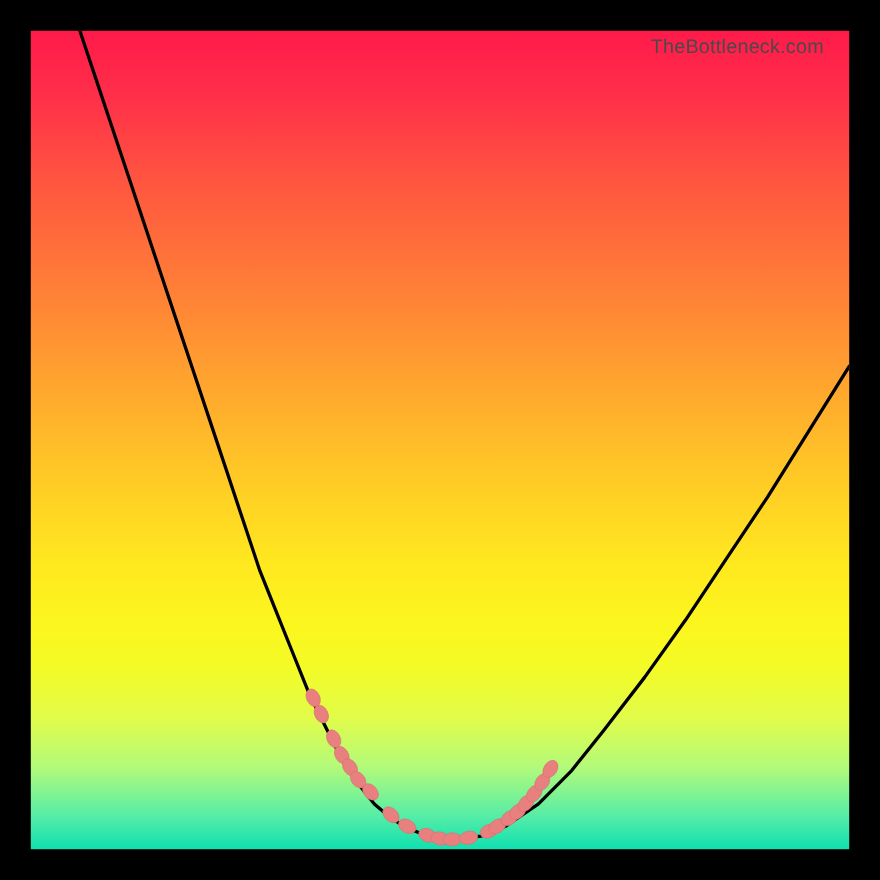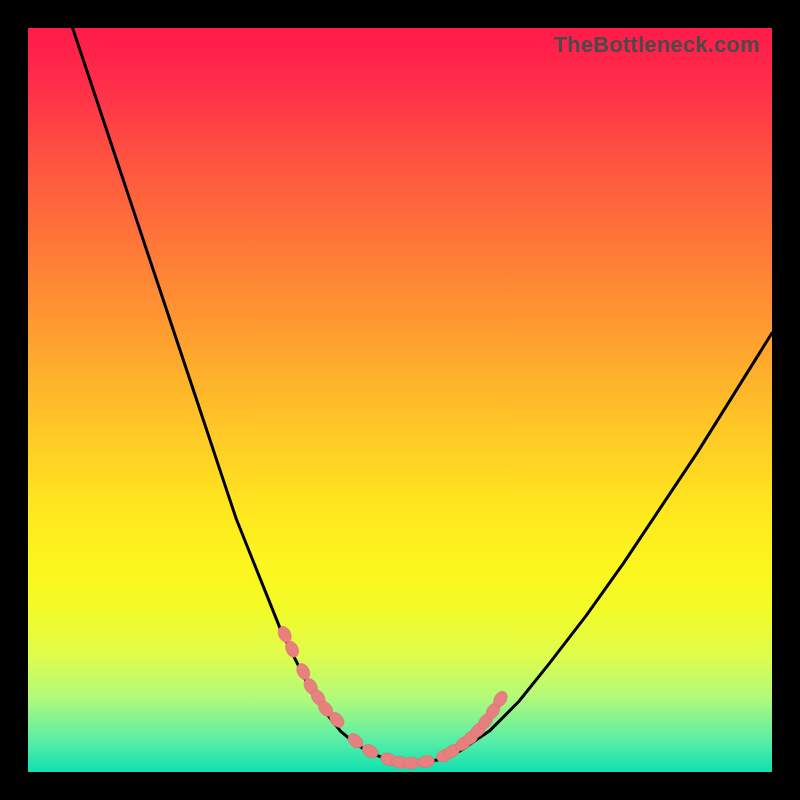--- a/index.html
+++ b/index.html
@@ -35,24 +35,24 @@
       #f3fb27 78%,
       #e1fc4a 84%,
       #b2fa7a 90%,
       #55eda7 96%,
       #0fe0b0 100%
     );
   }
   .watermark {
     position: absolute;
     top: 4px;
-    right: 12px;
+    right: 23px;
     color: #4a4a4a;
-    font-size: 22px;
-    font-weight: 700;
+    font-size: 18px;
+    font-weight: 400;
     letter-spacing: 0.2px;
     user-select: none;
     pointer-events: none;
   }
   svg.curve {
     position: absolute;
     left: 0;
     top: 0;
     width: 744px;
     height: 744px;

